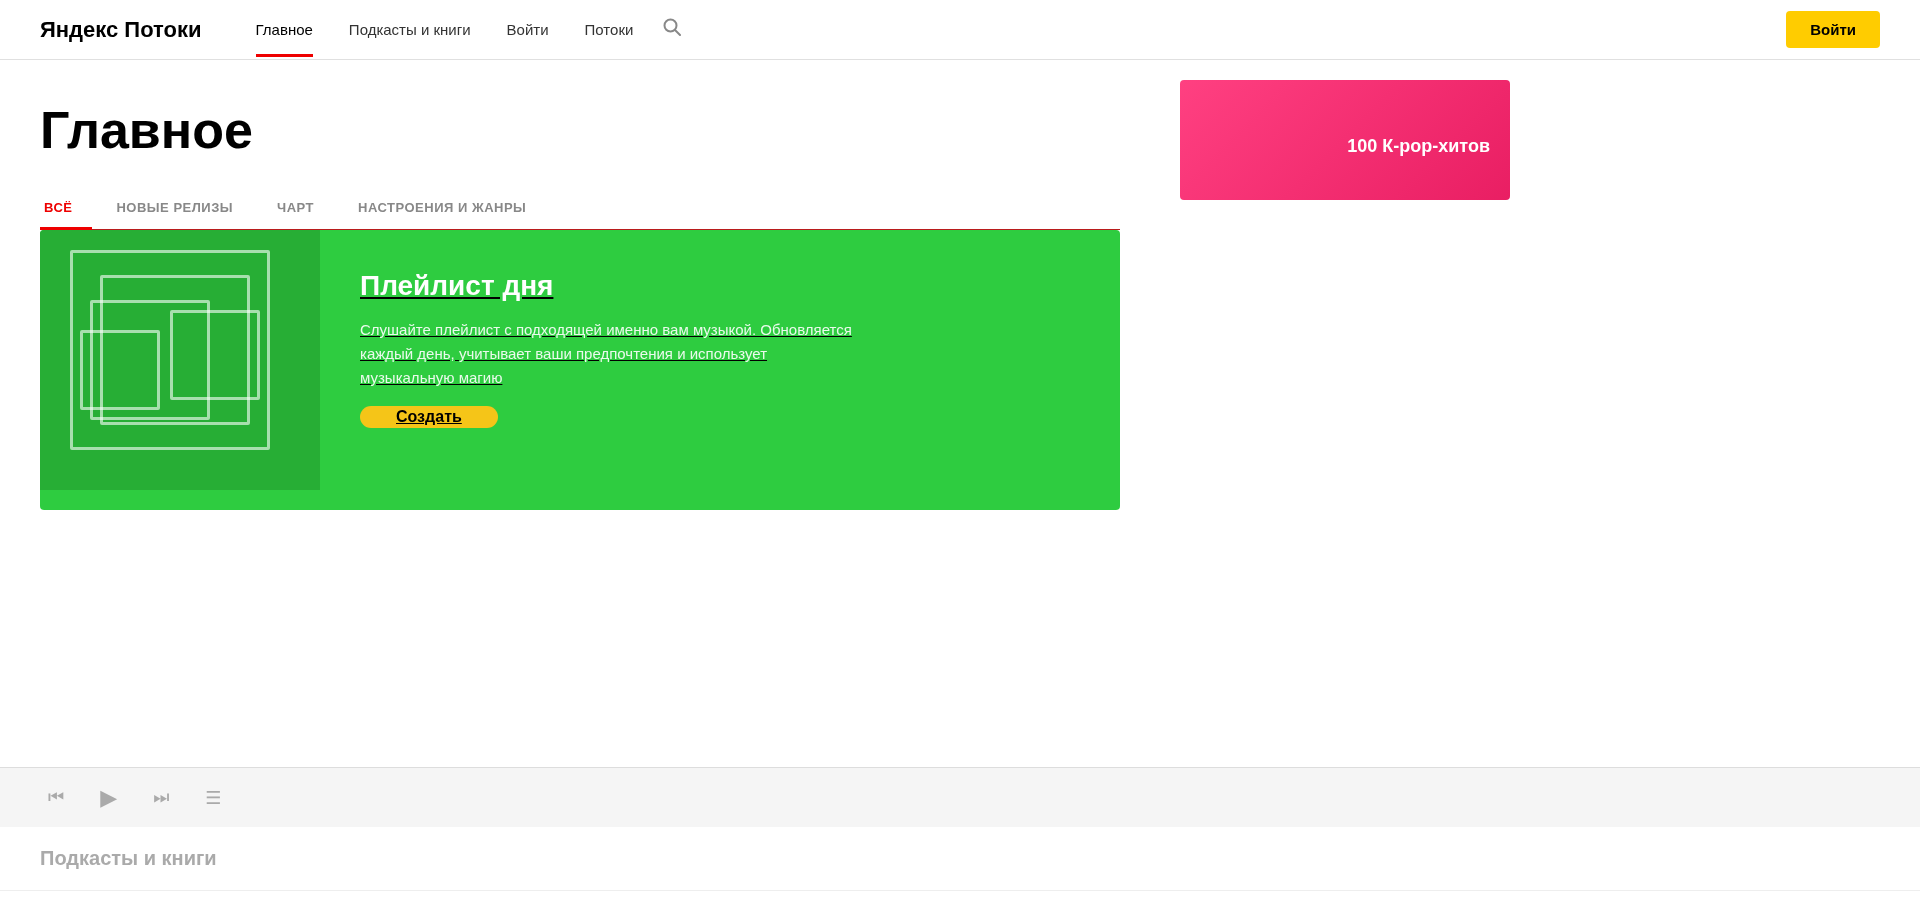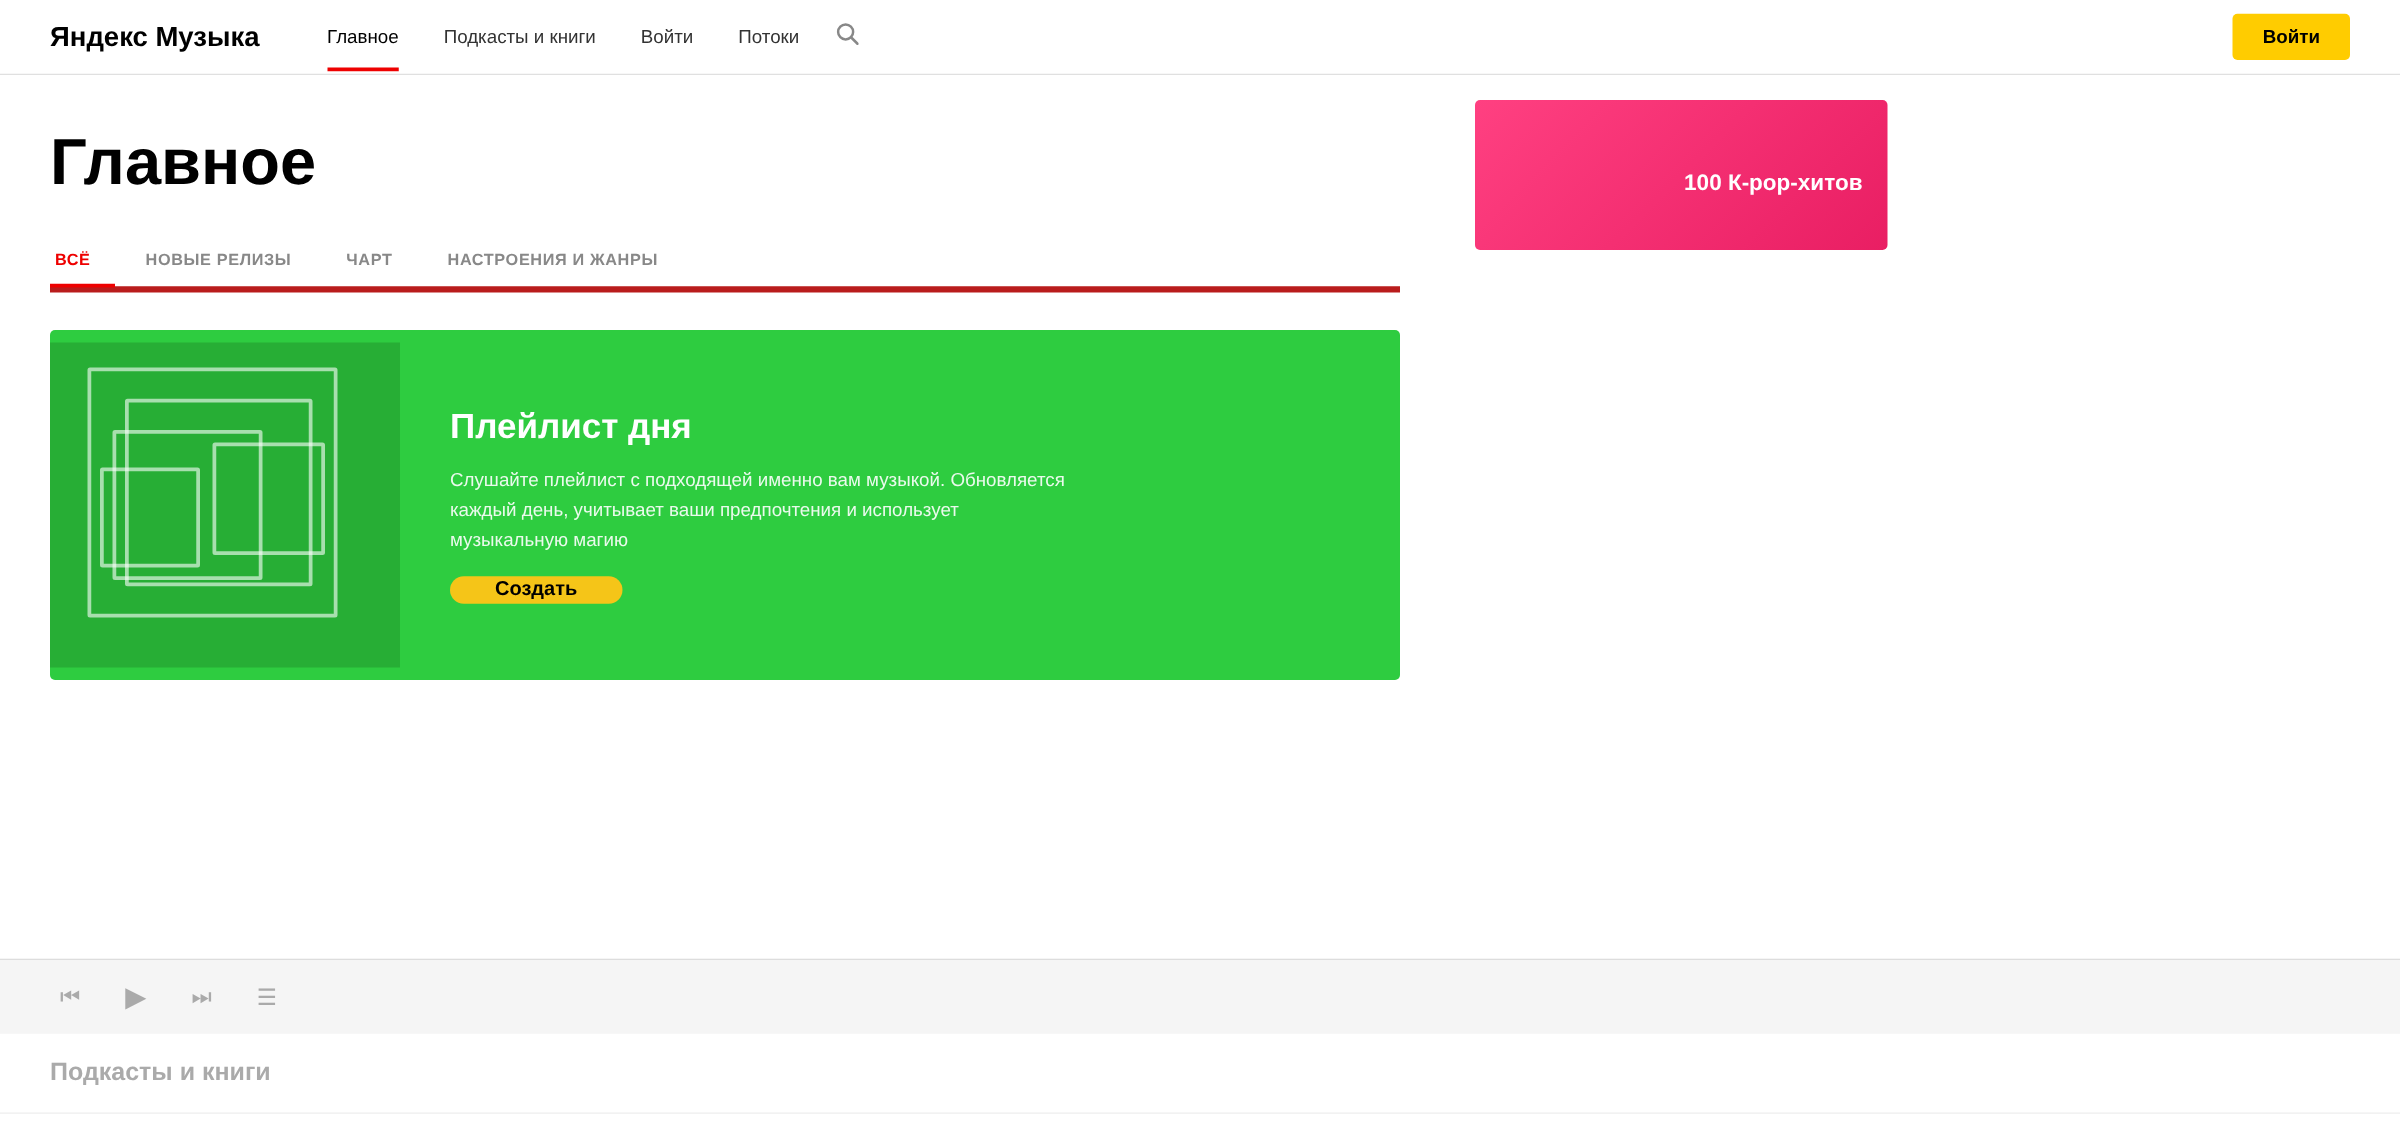--- a/index.html
+++ b/index.html
@@ -84,22 +84,21 @@
       font-size: 52px;
       font-weight: bold;
       color: #000;
       margin-bottom: 30px;
     }
 
     
     .tabs {
       display: flex;
       gap: 0;
-      margin-bottom: 30px;
-      border-bottom: 5px solid #b91c1c;
+      border-bottom: 1px solid #b91c1c;
     }
     .tab {
       padding: 10px 20px 14px 4px;
       font-size: 13px;
       font-weight: 600;
       color: #888;
       cursor: pointer;
       letter-spacing: 0.5px;
       position: relative;
       margin-right: 20px;
@@ -115,23 +114,24 @@
       right: 0;
       height: 3px;
       background: #e00;
     }
 
     
     .playlist-banner {
       background: #2ecc40;
       border-radius: 4px;
       display: flex;
-      align-items: center;
+      align-items: flex-start;
       min-height: 280px;
       overflow: hidden;
+      text-decoration: underline;
     }
     .playlist-art {
       width: 280px;
       min-width: 280px;
       background: #27ae35;
       display: flex;
       align-items: center;
       justify-content: center;
       padding: 20px;
     }
@@ -285,21 +285,21 @@
       padding: 20px 40px;
       font-size: 20px;
       font-weight: 600;
       color: #aaa;
     }
   </style>
 </head>
 <body>
 
 <header class="header">
-  <div class="logo">Яндекс Музыка</div>
+  <div class="logo">Яндекс Потоки</div>
   <nav class="nav">
     <a class="nav-item active">Главное</a>
     <a class="nav-item">Подкасты и книги</a>
     <a class="nav-item">Войти</a>
     <a class="nav-item">Потоки</a>
     <button class="search-icon-btn">
       <svg width="18" height="18" viewBox="0 0 18 18" fill="none" xmlns="http://www.w3.org/2000/svg">
         <circle cx="7.5" cy="7.5" r="6" stroke="#888" stroke-width="2"></circle>
         <line x1="12" y1="12" x2="17" y2="17" stroke="#888" stroke-width="2" stroke-linecap="round"></line>
       </svg>

